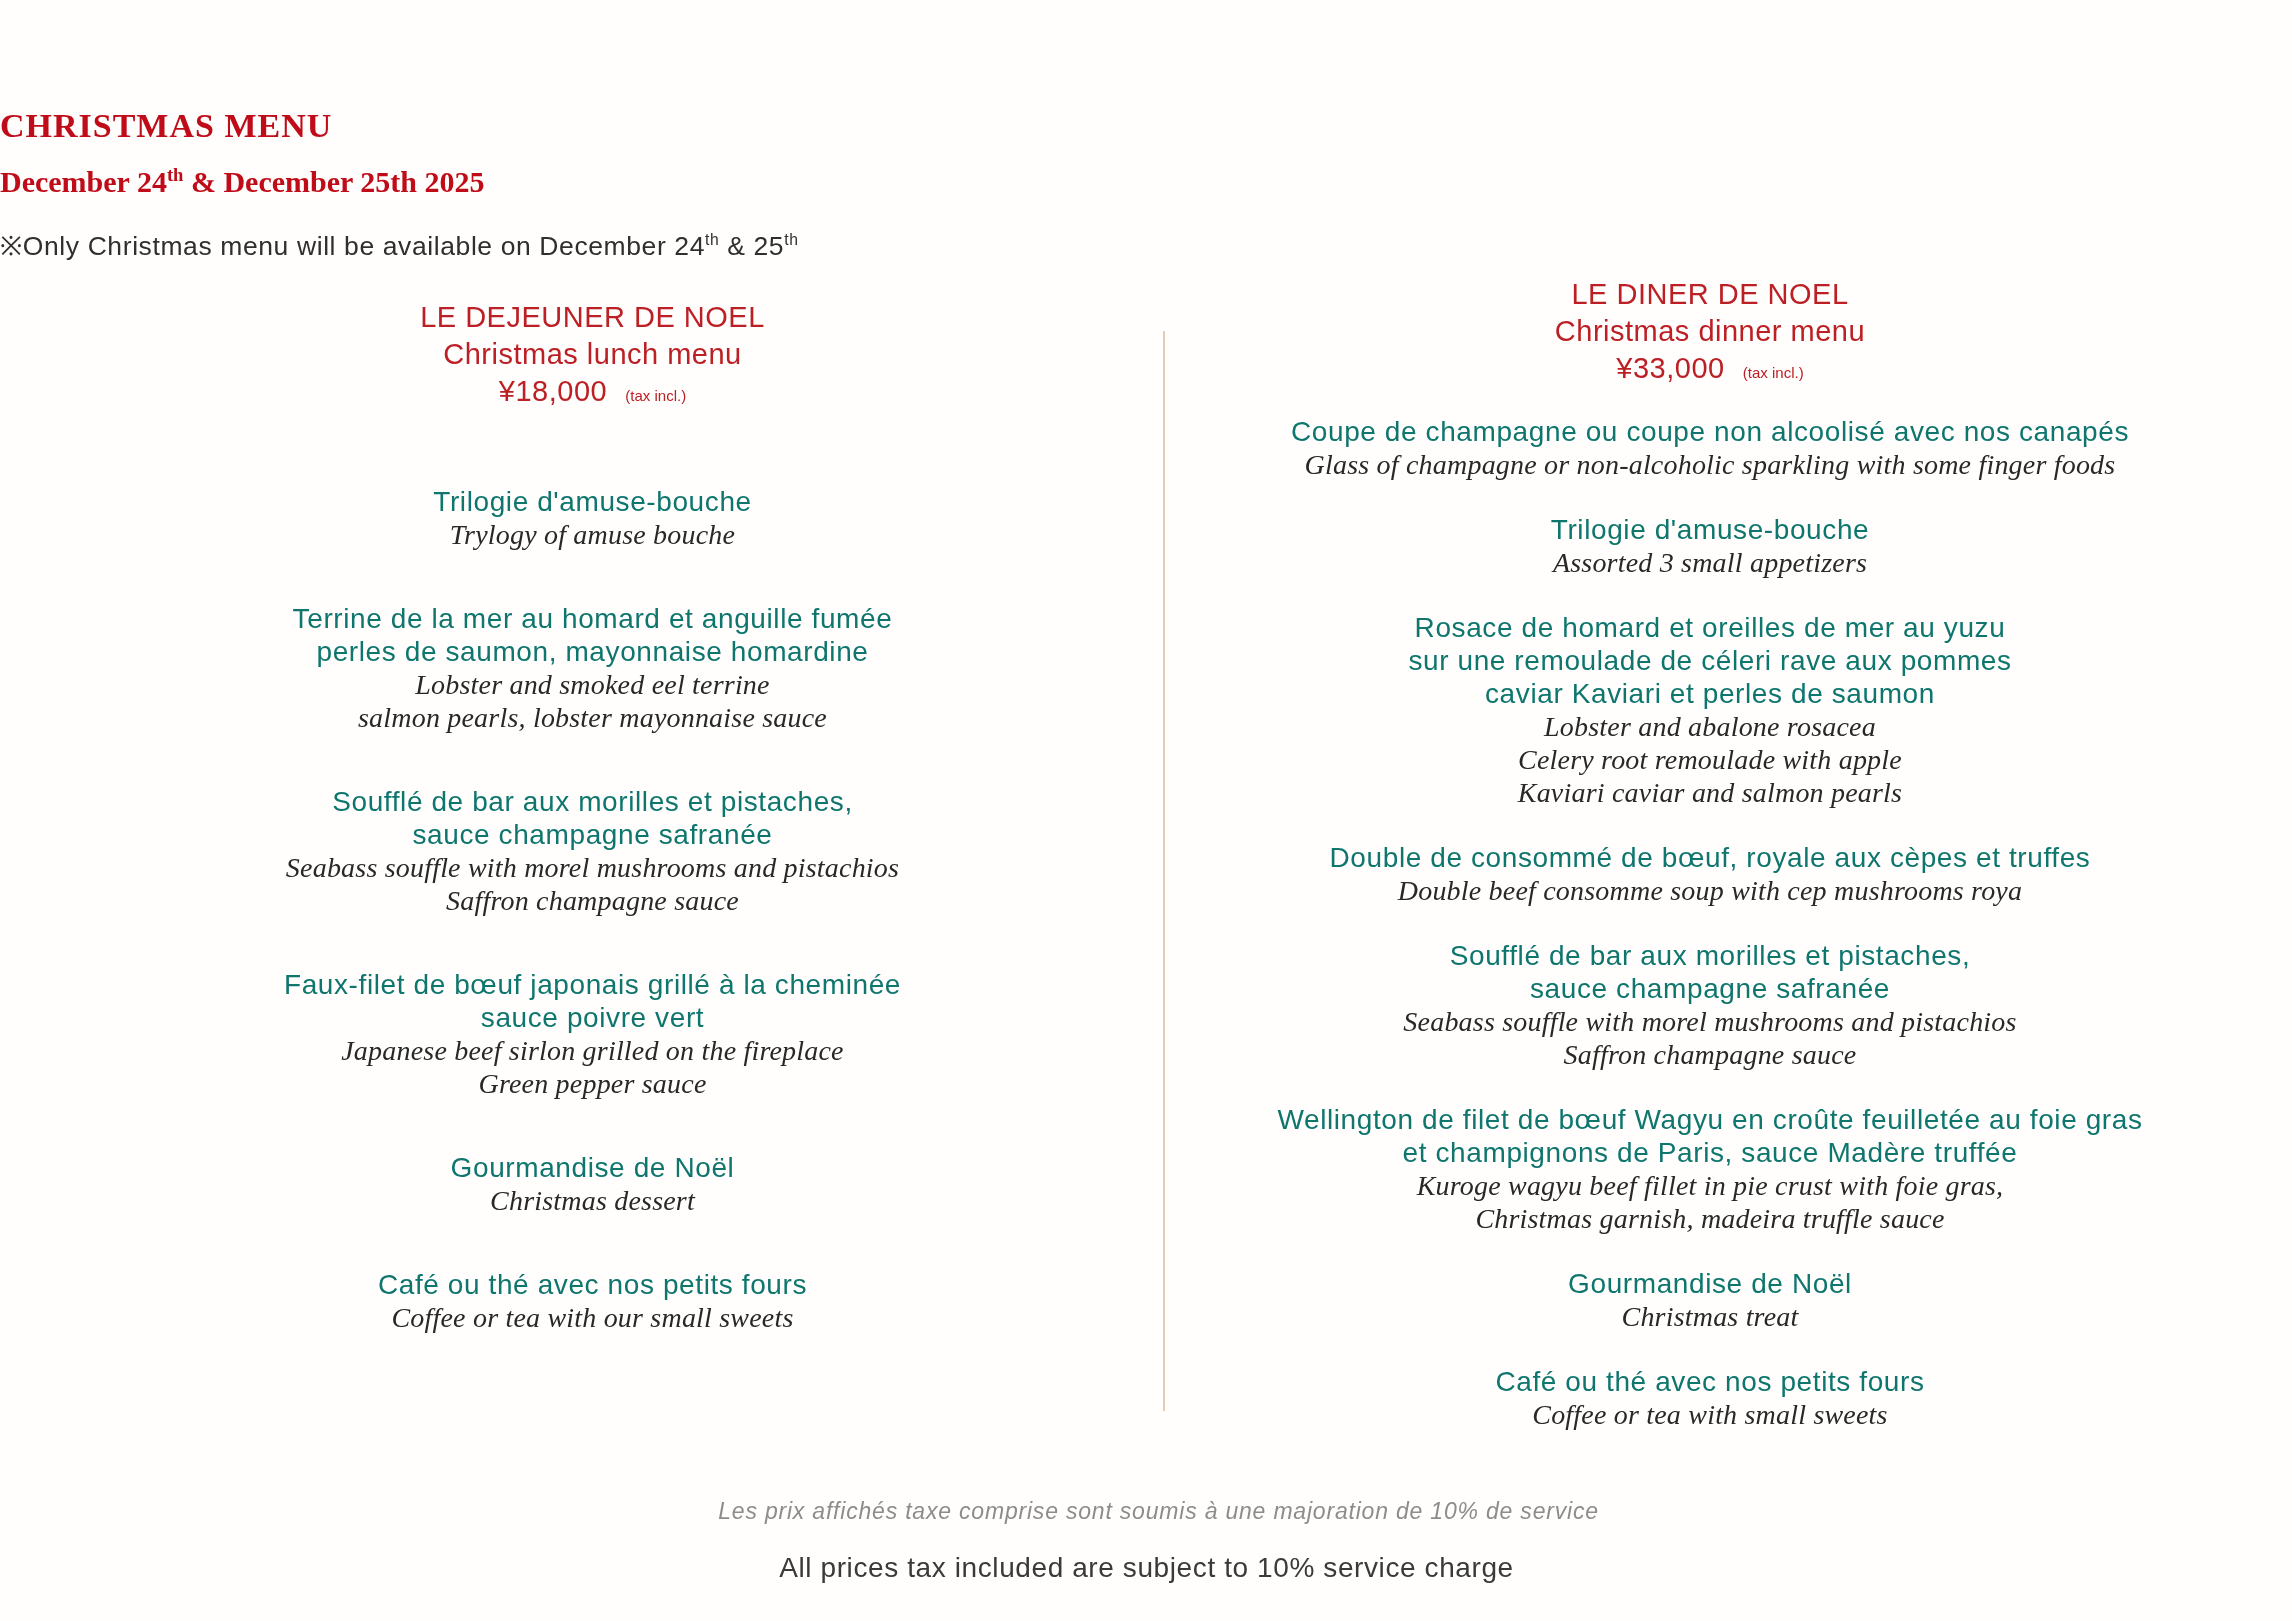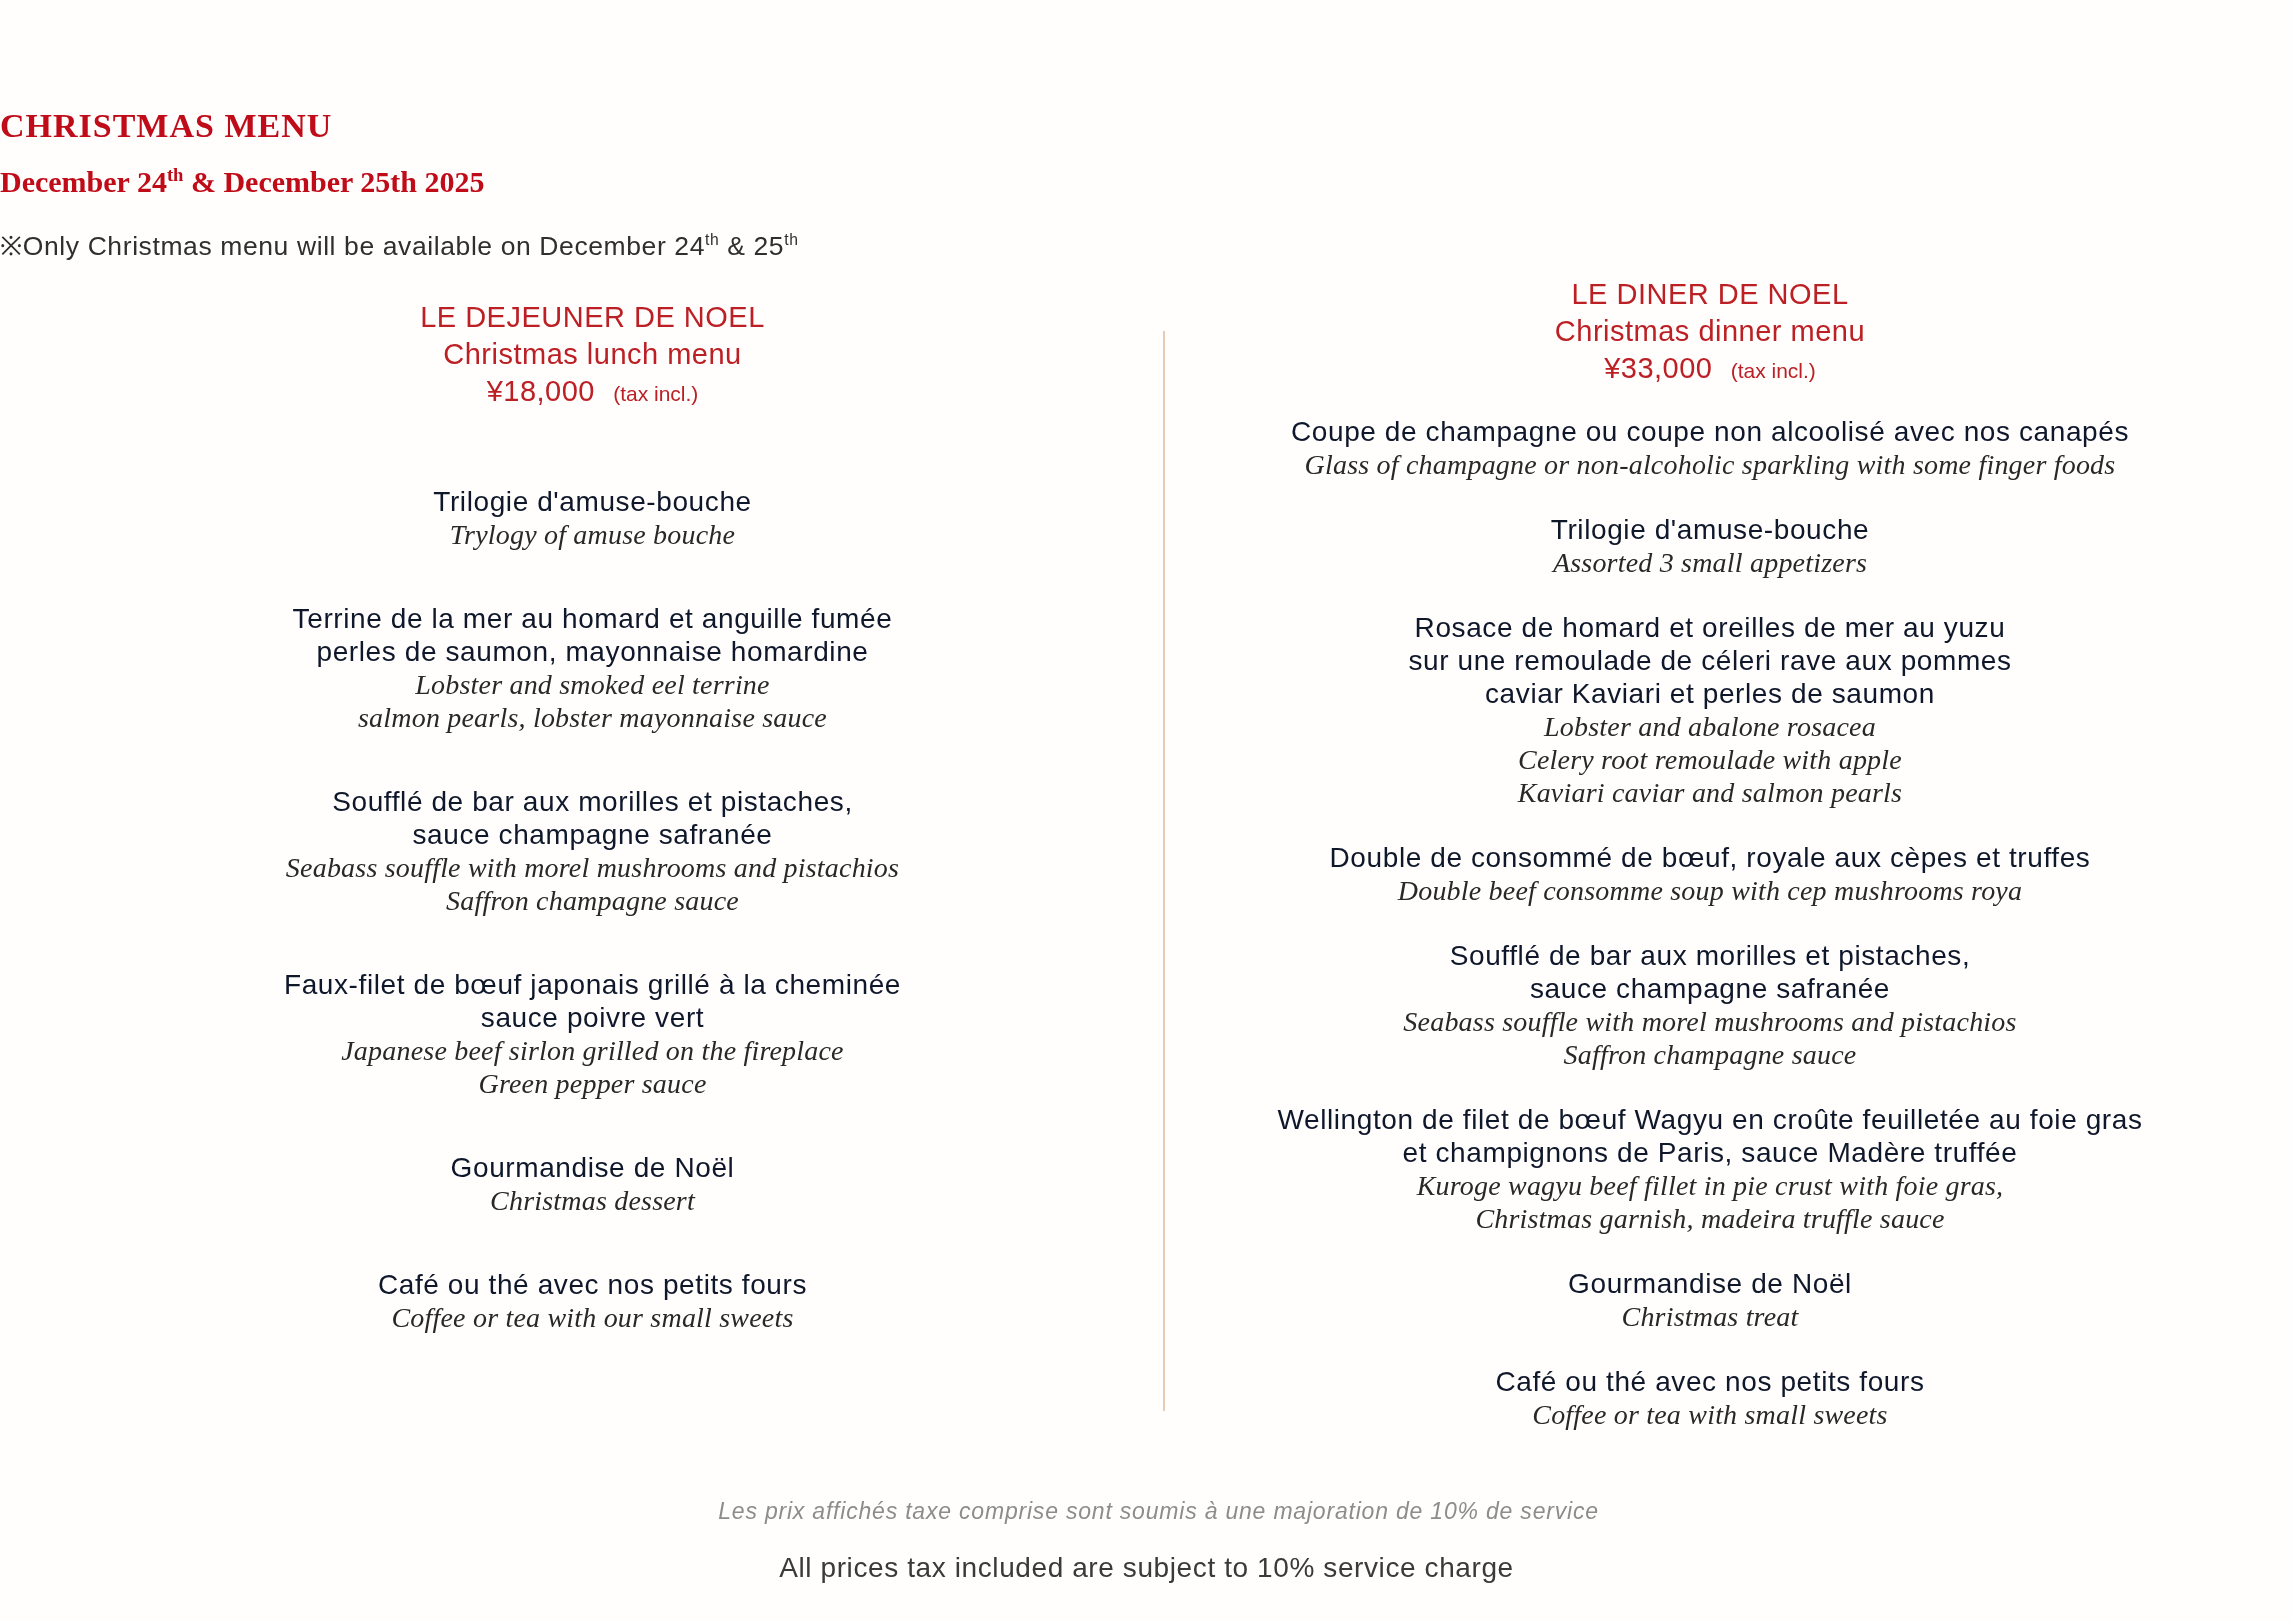--- a/index.html
+++ b/index.html
@@ -42,30 +42,30 @@
   .col-left  { left:171px;  top:299px; width:843px;  }
   .col-right { left:1220px; top:276px; width:980px; }
 
   .head-fr, .head-en {
     color:#bc2025;
     font-size:29px; line-height:37px;
     letter-spacing:0.5px;
   }
   .head-price { color:#bc2025; line-height:37px; }
   .head-price .price { font-size:29px; letter-spacing:0.5px; }
-  .head-price .tax   { font-size:21px; margin-left:13.7px; }
+  .head-price .tax   { font-size:15px; margin-left:13.7px; }
 
   .col-left  .courses { margin-top:71px; }
   .col-right .courses { margin-top:23.5px; }
   .col-left  .course  { margin-bottom:51px; }
   .col-right .course  { margin-bottom:32px; }
 
   .course .fr {
     font-size:28px; line-height:33px;
-    color:#0f172a;
+    color:#0f766e;
     letter-spacing:0.6px;
   }
   .course .en {
     font-family:"Liberation Serif", serif;
     font-style:italic;
     font-size:28px; line-height:33px;
     color:#282828;
     letter-spacing:0.2px;
   }
 

